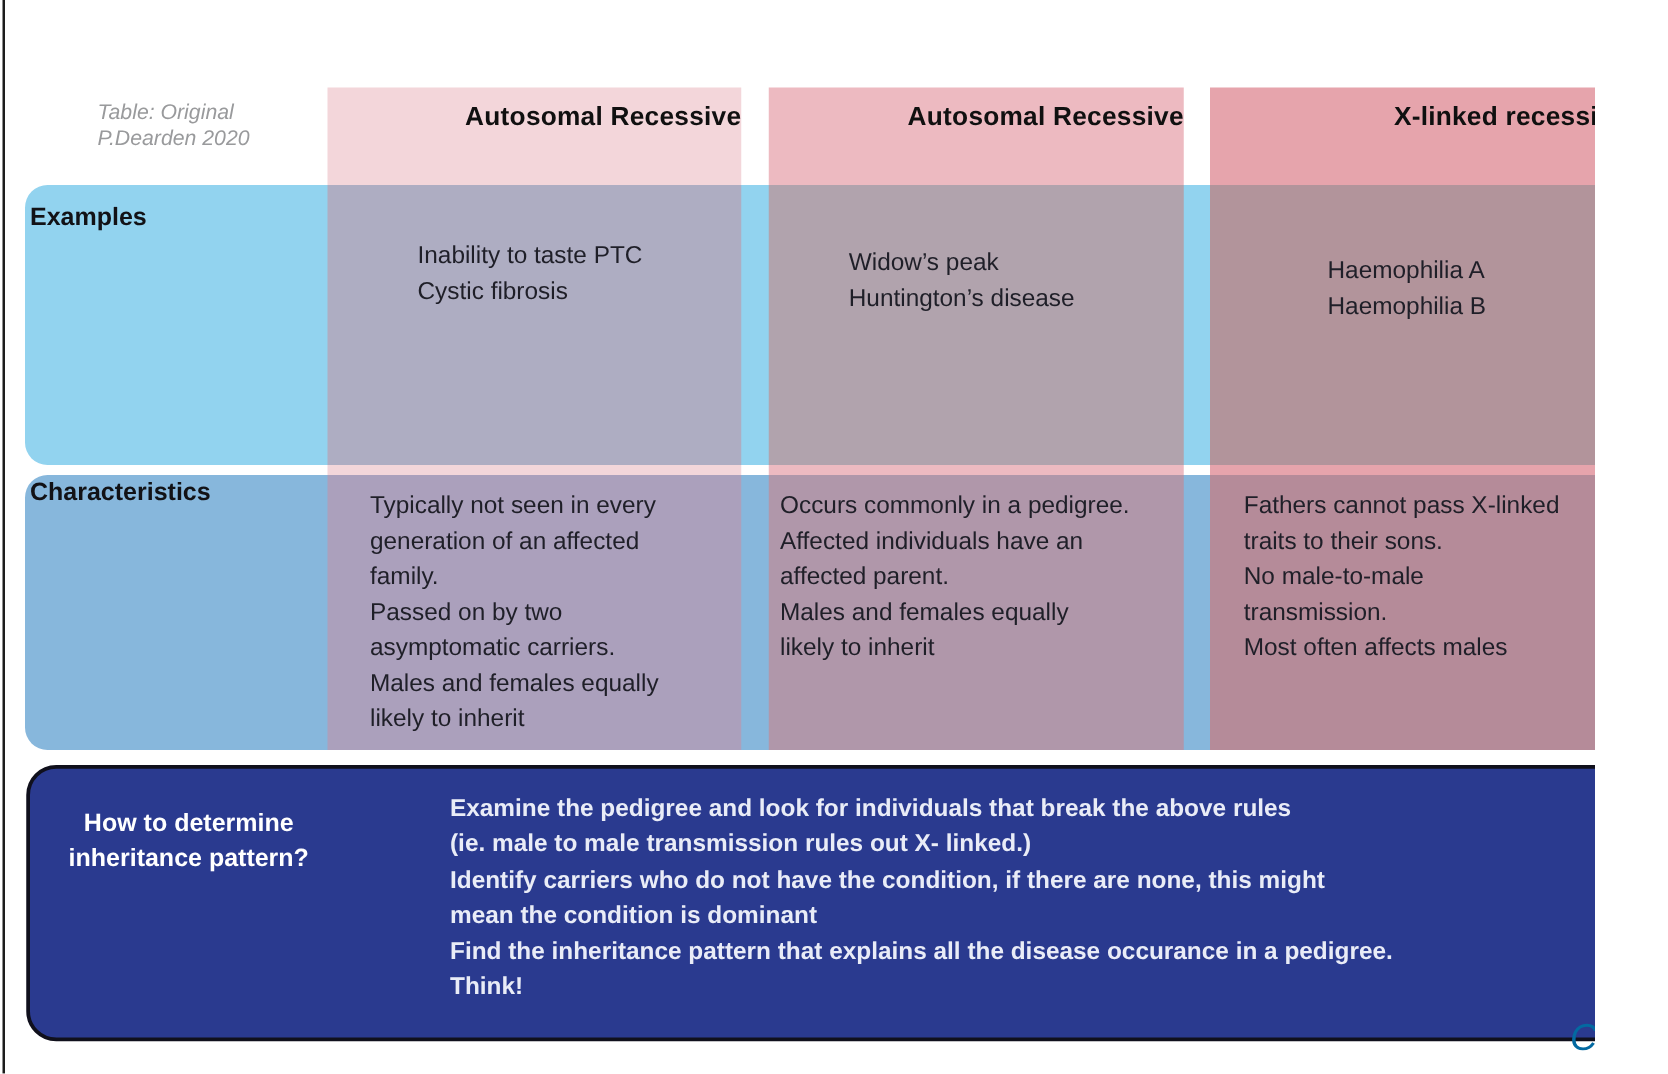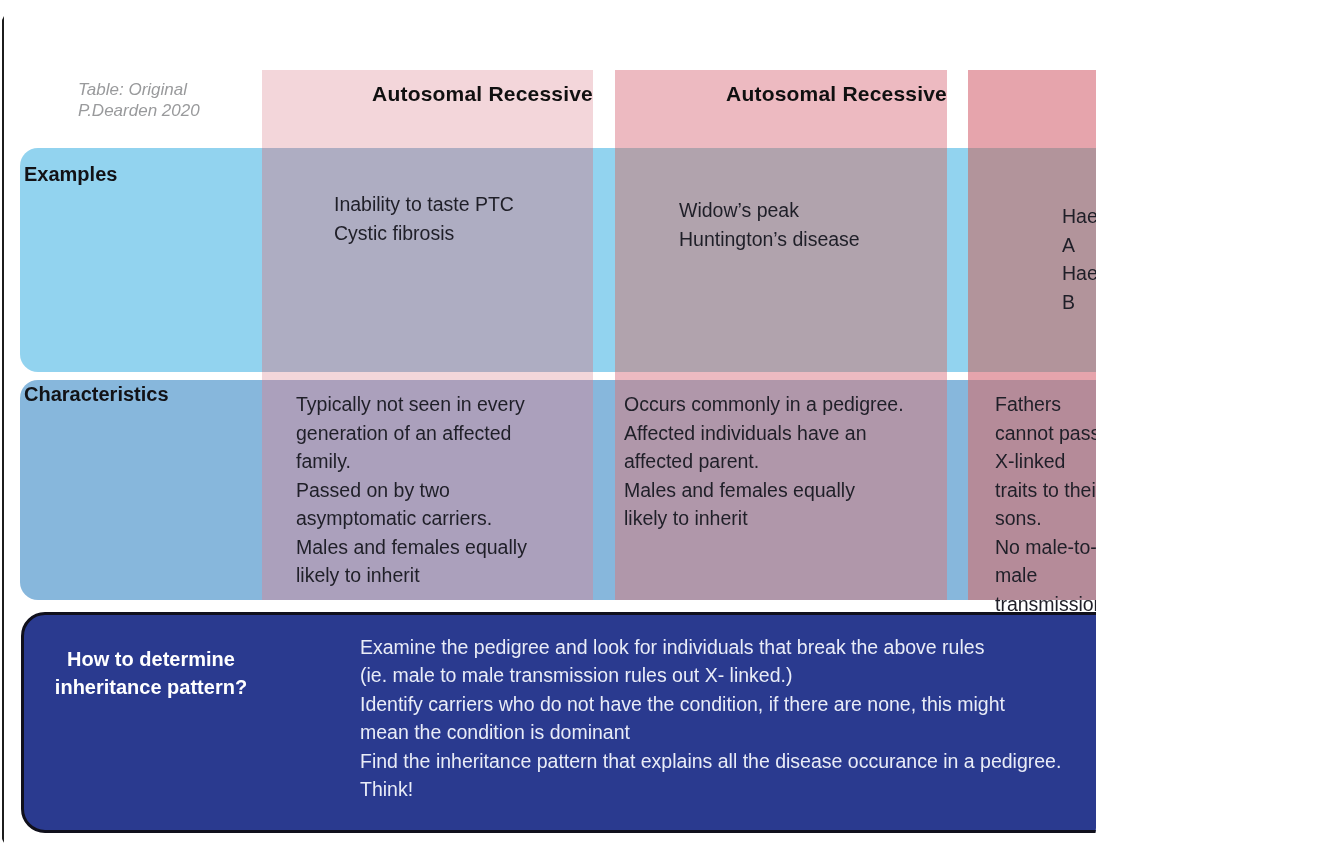--- a/index.html
+++ b/index.html
@@ -1,17 +1,17 @@
 <!DOCTYPE html>
 <html><head>
 <meta charset="utf-8">
 <style>
   html,body{margin:0;padding:0;background:#ffffff;}
   body{font-family:"Liberation Sans", sans-serif;}
-  .canvas{position:relative;width:1096px;height:859px;background:#ffffff;overflow:hidden;border-radius:31px;}
+  .canvas{position:relative;width:1276px;height:859px;background:#ffffff;overflow:hidden;}
 
   .left-line{position:absolute;left:2px;top:0;width:2px;height:859px;background:#1c1c1c;}
 
   .caption{position:absolute;left:78px;top:79px;width:220px;
            font-size:17px;font-style:italic;color:#999a9c;line-height:21px;white-space:pre-line;}
 
   
   .row-band{position:absolute;left:20px;width:1283px;border-radius:18px;}
   .row-band.r1{top:148px;height:224px;}
   .row-band.r2{top:380px;height:220px;}
@@ -45,21 +45,21 @@
   .ex3{left:1062px;top:202px;}
   .ch1{left:296px;top:390px;}
   .ch2{left:624px;top:390px;}
   .ch3{left:995px;top:390px;}
 
   .footer-box{position:absolute;left:21px;top:612px;width:1281px;height:221px;
               border:3px solid #10101c;border-radius:24px;box-sizing:border-box;}
   .footer-label{position:absolute;left:25px;top:645px;width:252px;text-align:center;
                 font-size:20px;font-weight:bold;color:#ffffff;line-height:28px;white-space:pre-line;}
   .footer-body{position:absolute;left:360px;top:633px;width:880px;
-               font-size:19.5px;color:#e9ecf7;line-height:28.4px;white-space:pre-line;}
+               font-size:19.5px;color:#e9ecf7;line-height:28.4px;white-space:pre-line;font-weight:bold;}
 
   .corner{position:absolute;left:1256px;top:814px;width:26px;overflow:hidden;
           font-size:30px;font-style:italic;color:#0369a1;}
 </style>
 </head>
 <body>
 
 <div class="canvas">
 
   <div class="left-line"></div>

